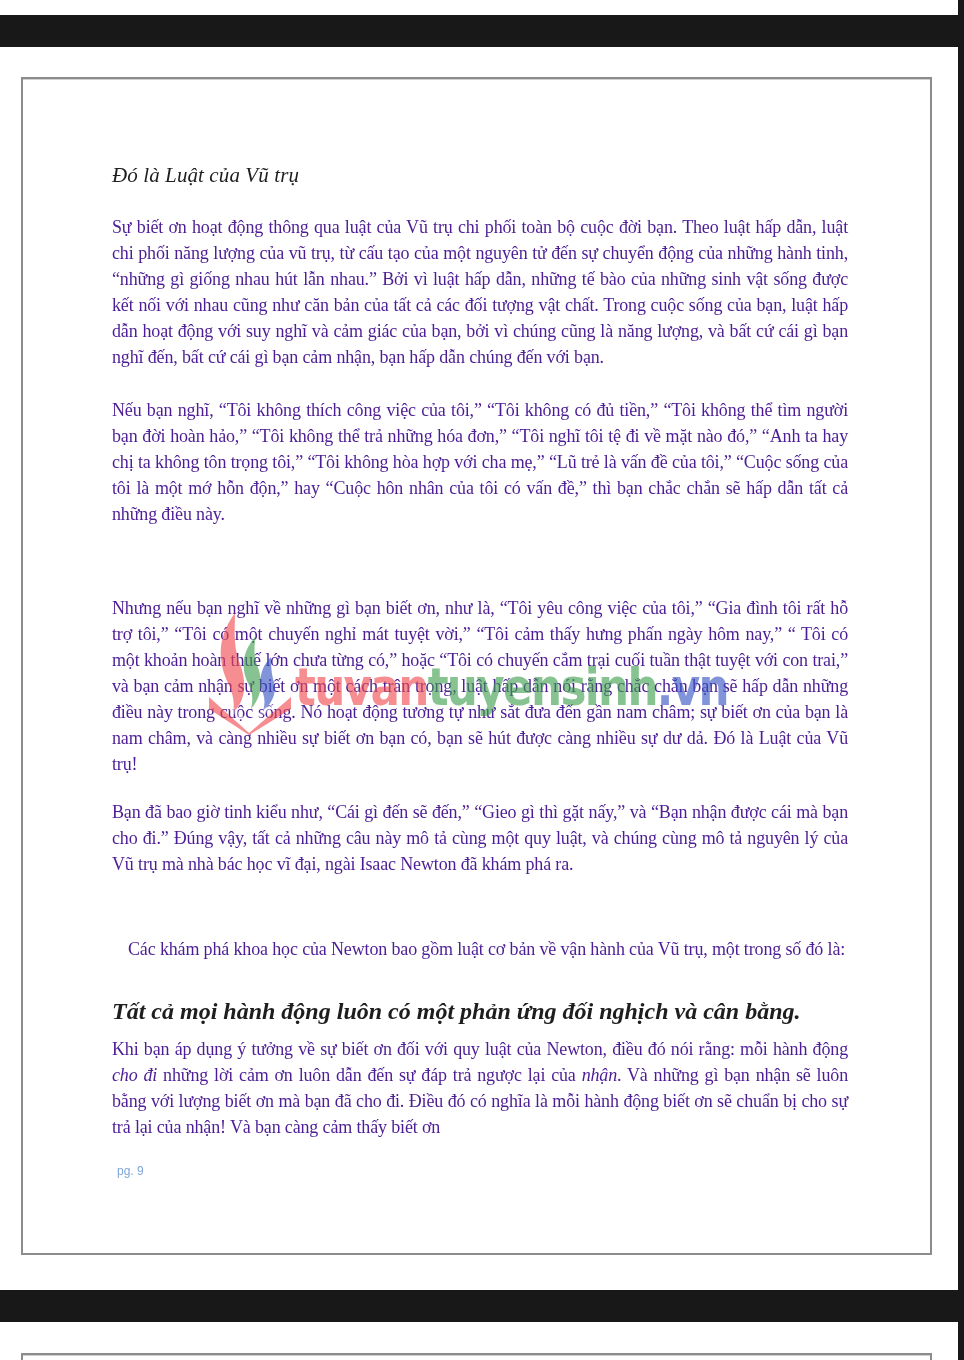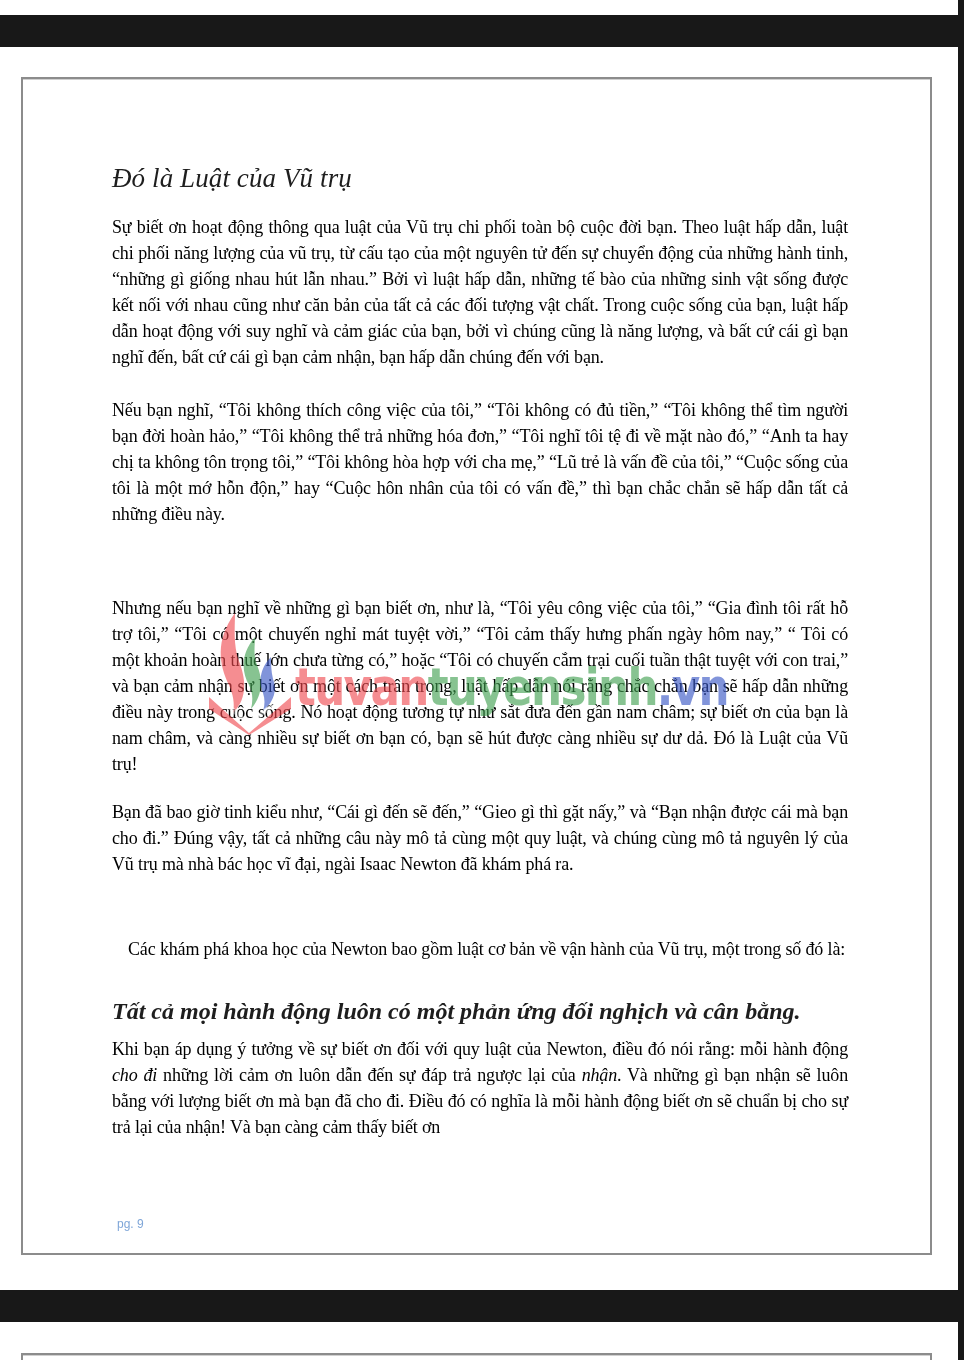--- a/index.html
+++ b/index.html
@@ -52,32 +52,32 @@
     position: absolute;
     left: 89px;
     top: 0;
     width: 736px;
   }
   .heading {
     position: absolute;
     left: 0;
     top: 84px;
     font-style: italic;
-    font-size: 27px;
+    font-size: 21px;
     color: #1e1e1e;
     white-space: nowrap;
     letter-spacing: 0.1px;
   }
   .para {
     position: absolute;
     left: 0;
     width: 736px;
     font-size: 18px;
     line-height: 26px;
-    color: #000000;
+    color: #4c1d95;
     text-align: justify;
     text-align-last: left;
     letter-spacing: -0.15px;
   }
   .p1 { top: 135px; }
   .p2 { top: 318px; }
   .p3 { top: 516px; }
   .p4 { top: 720px; }
   .p5 { top: 841px; }
   .quote {
@@ -89,21 +89,21 @@
     font-style: italic;
     font-weight: bold;
     color: #1e1e1e;
     white-space: nowrap;
   }
   .p6 { top: 957px; }
   .em { font-style: italic; }
   .page-number {
     position: absolute;
     left: 94px;
-    top: 1138px;
+    top: 1085px;
     font-family: "Liberation Sans", "DejaVu Sans", sans-serif;
     font-size: 12px;
     color: #7fa6d8;
   }
   
   .watermark {
     position: absolute;
     left: 205px;
     top: 605px;
     width: 500px;

